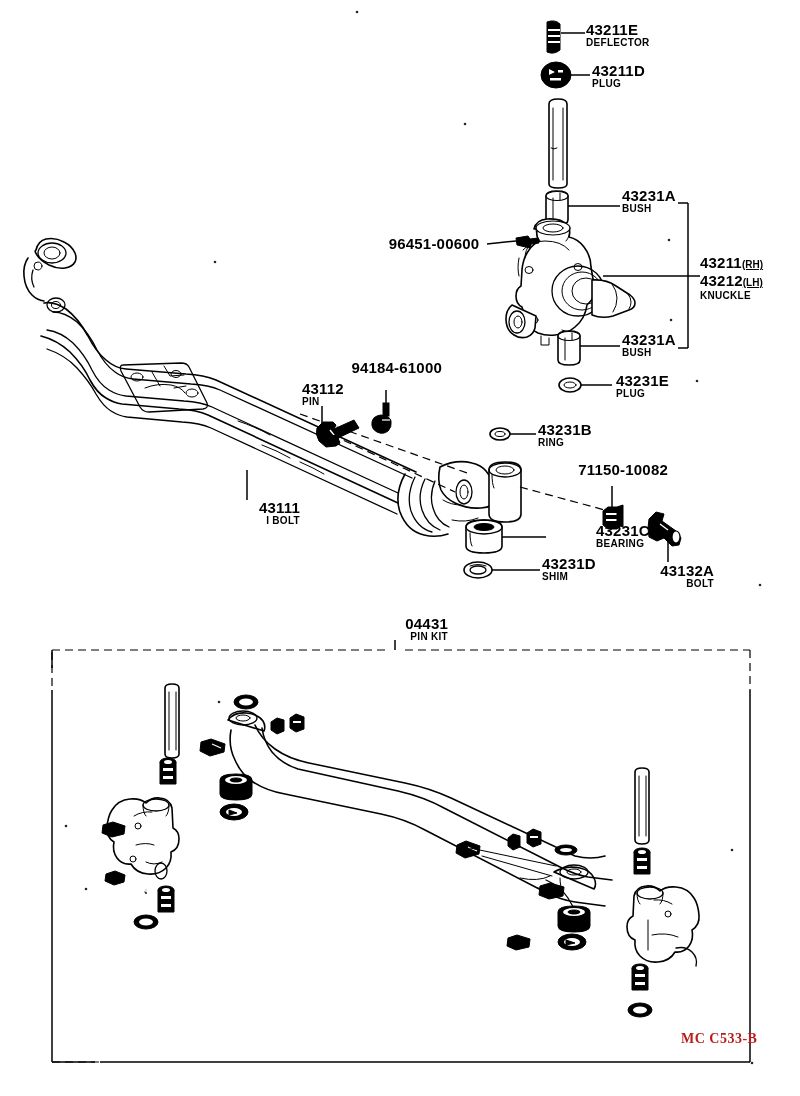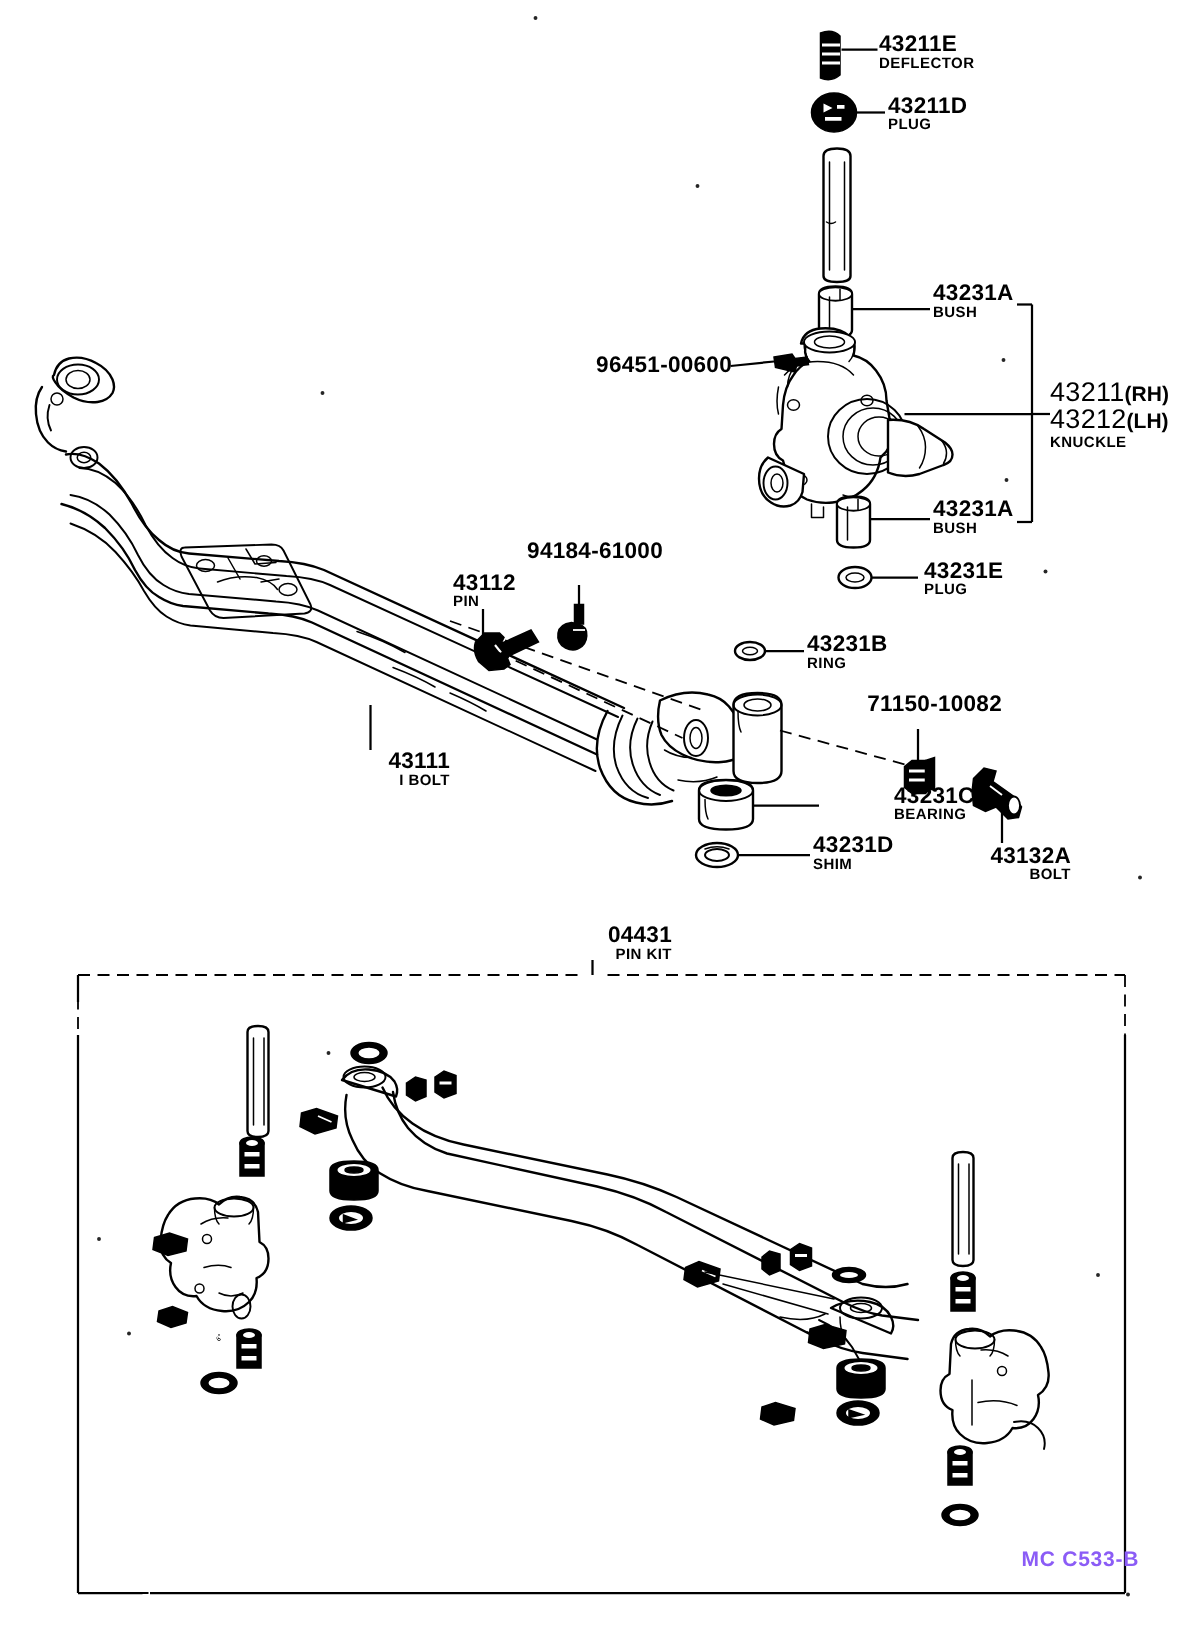--- a/index.html
+++ b/index.html
@@ -32,35 +32,35 @@
   .lbl .desc{
     display:block;
     font-family:"Liberation Sans", sans-serif;
     font-weight:bold;
     font-size:10px;
     line-height:11px;
     letter-spacing:0.3px;
     white-space:nowrap;
   }
   .lbl.r{text-align:right;}
-  .lbl.r .num,.lbl.r .desc{text-align:right;}
+  .lbl.r .num,.lbl.r .desc{text-align:center;}
   .lbl.c{text-align:center;}
   .lbl.c .num,.lbl.c .desc{text-align:right;}
 
   .stack .row{white-space:nowrap;}
-  .stack .row .num{display:inline;font-size:18px;font-weight:normal;}
-  .stack .row .sfx{font-size:14px;font-weight:bold;}
+  .stack .row .num{display:inline;font-size:15px;font-weight:bold;}
+  .stack .row .sfx{font-size:10px;font-weight:bold;text-decoration:underline;}
 
   .watermark{
     position:absolute;
-    font-family:Liberation Sans, sans-serif;
+    font-family:Liberation Serif, serif;
     font-weight:bold;
     font-size:14px;
     letter-spacing:0.5px;
-    color:#8b5cf6;
+    color:#b91c1c;
     white-space:nowrap;
   }
 </style>
 </head>
 <body>
 
 <div id="sheet">
 
   <svg id="diagram" viewBox="0 0 800 1096" xmlns="http://www.w3.org/2000/svg">
     <defs>

